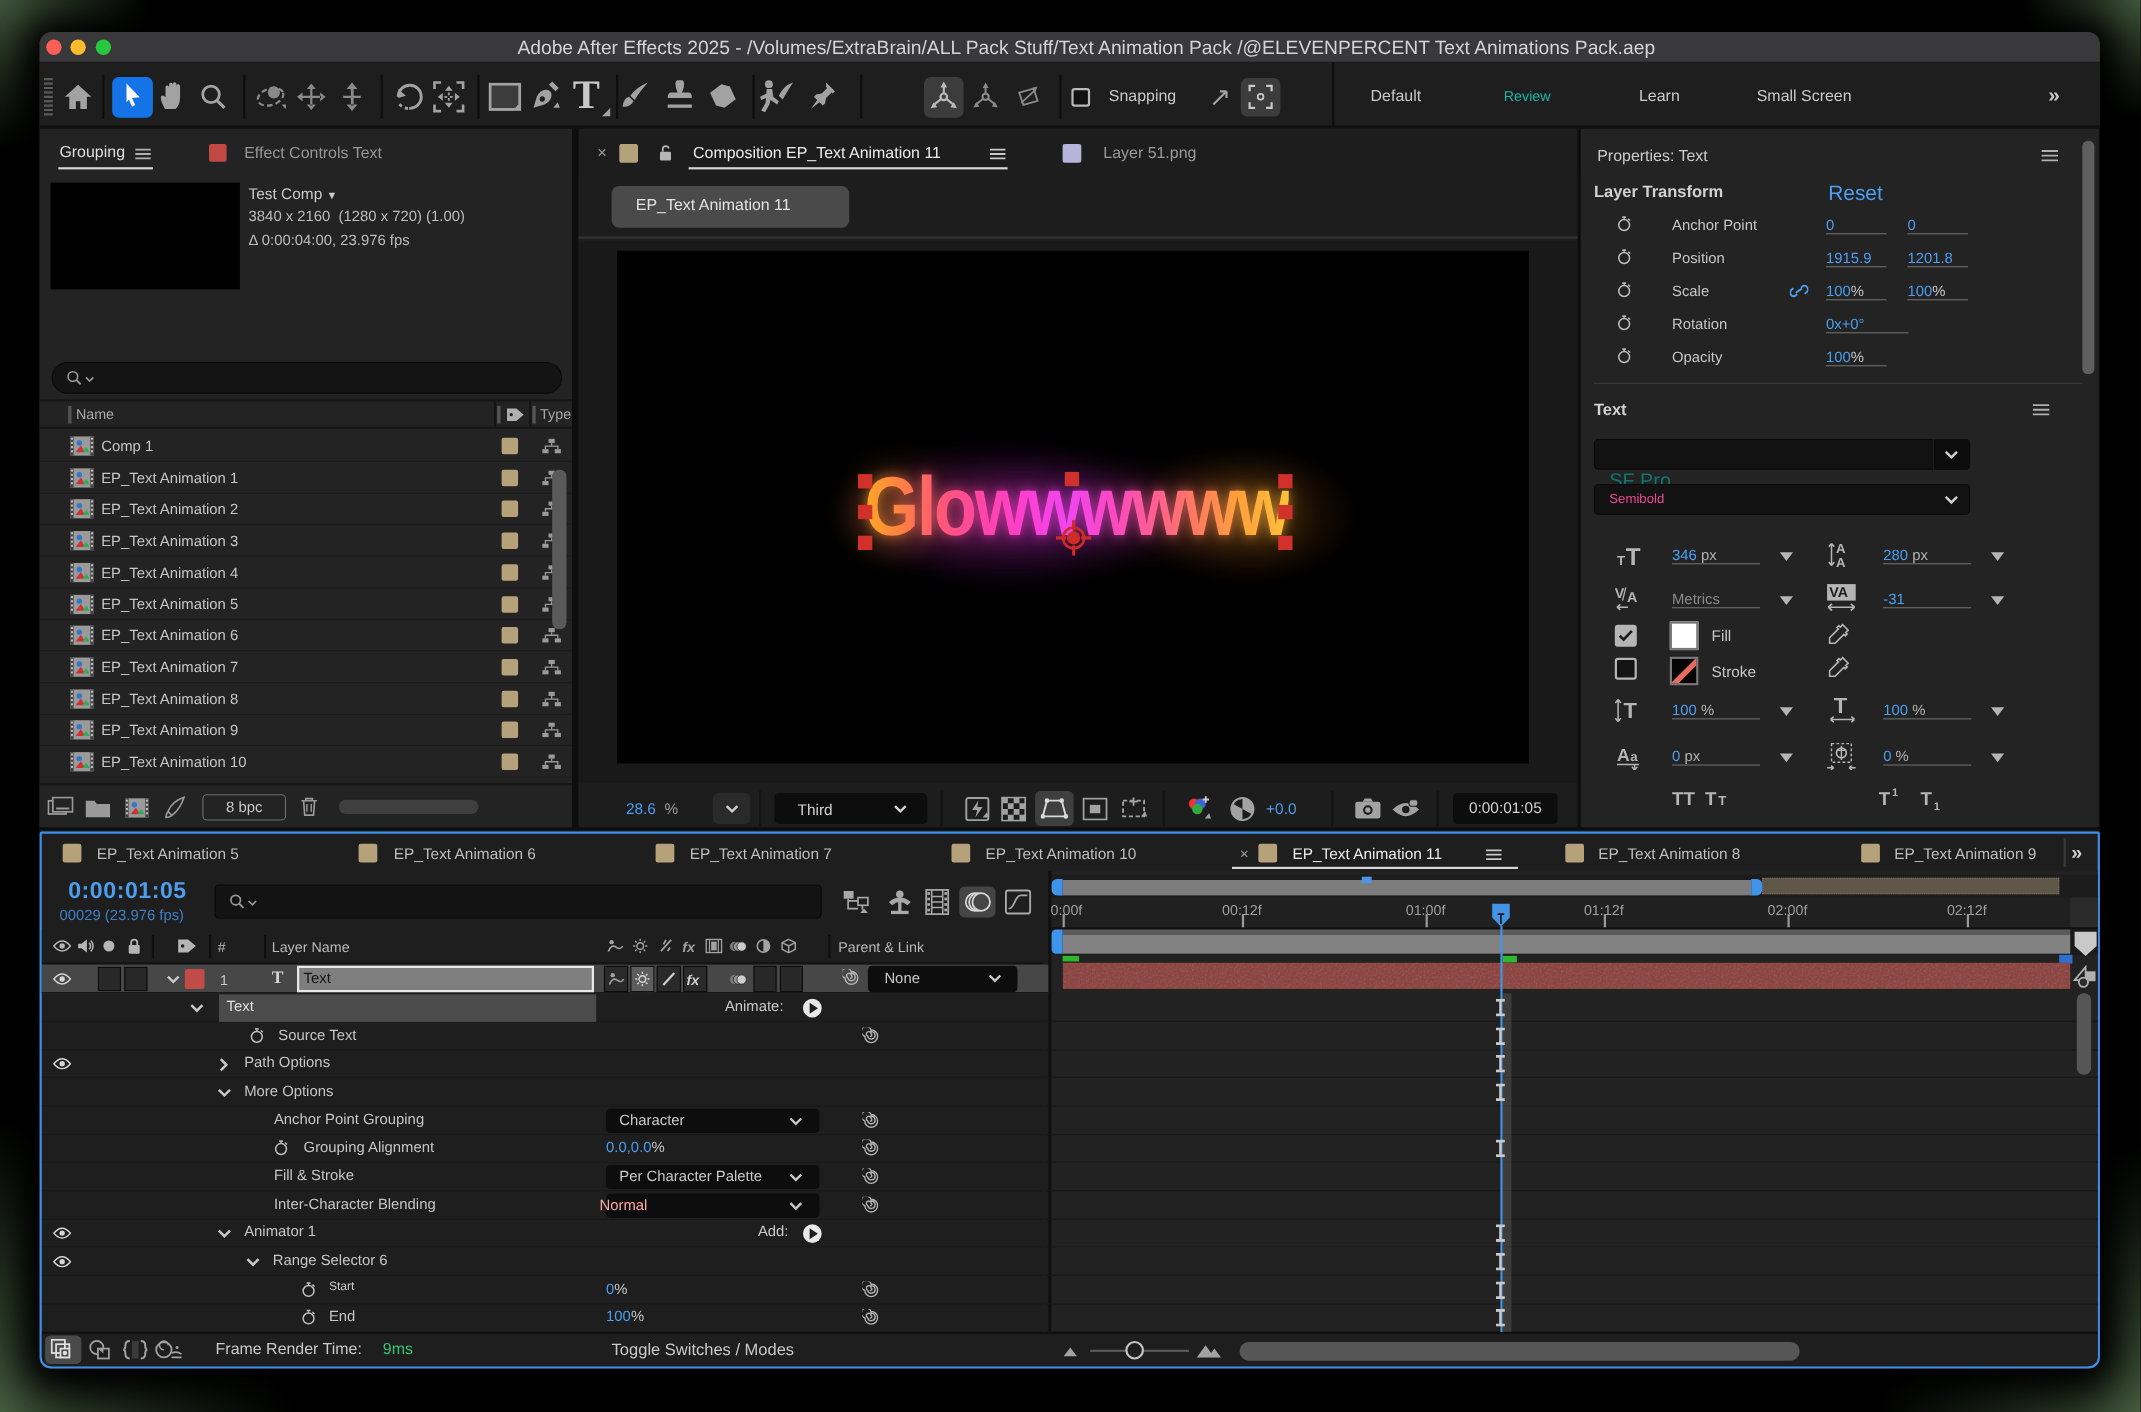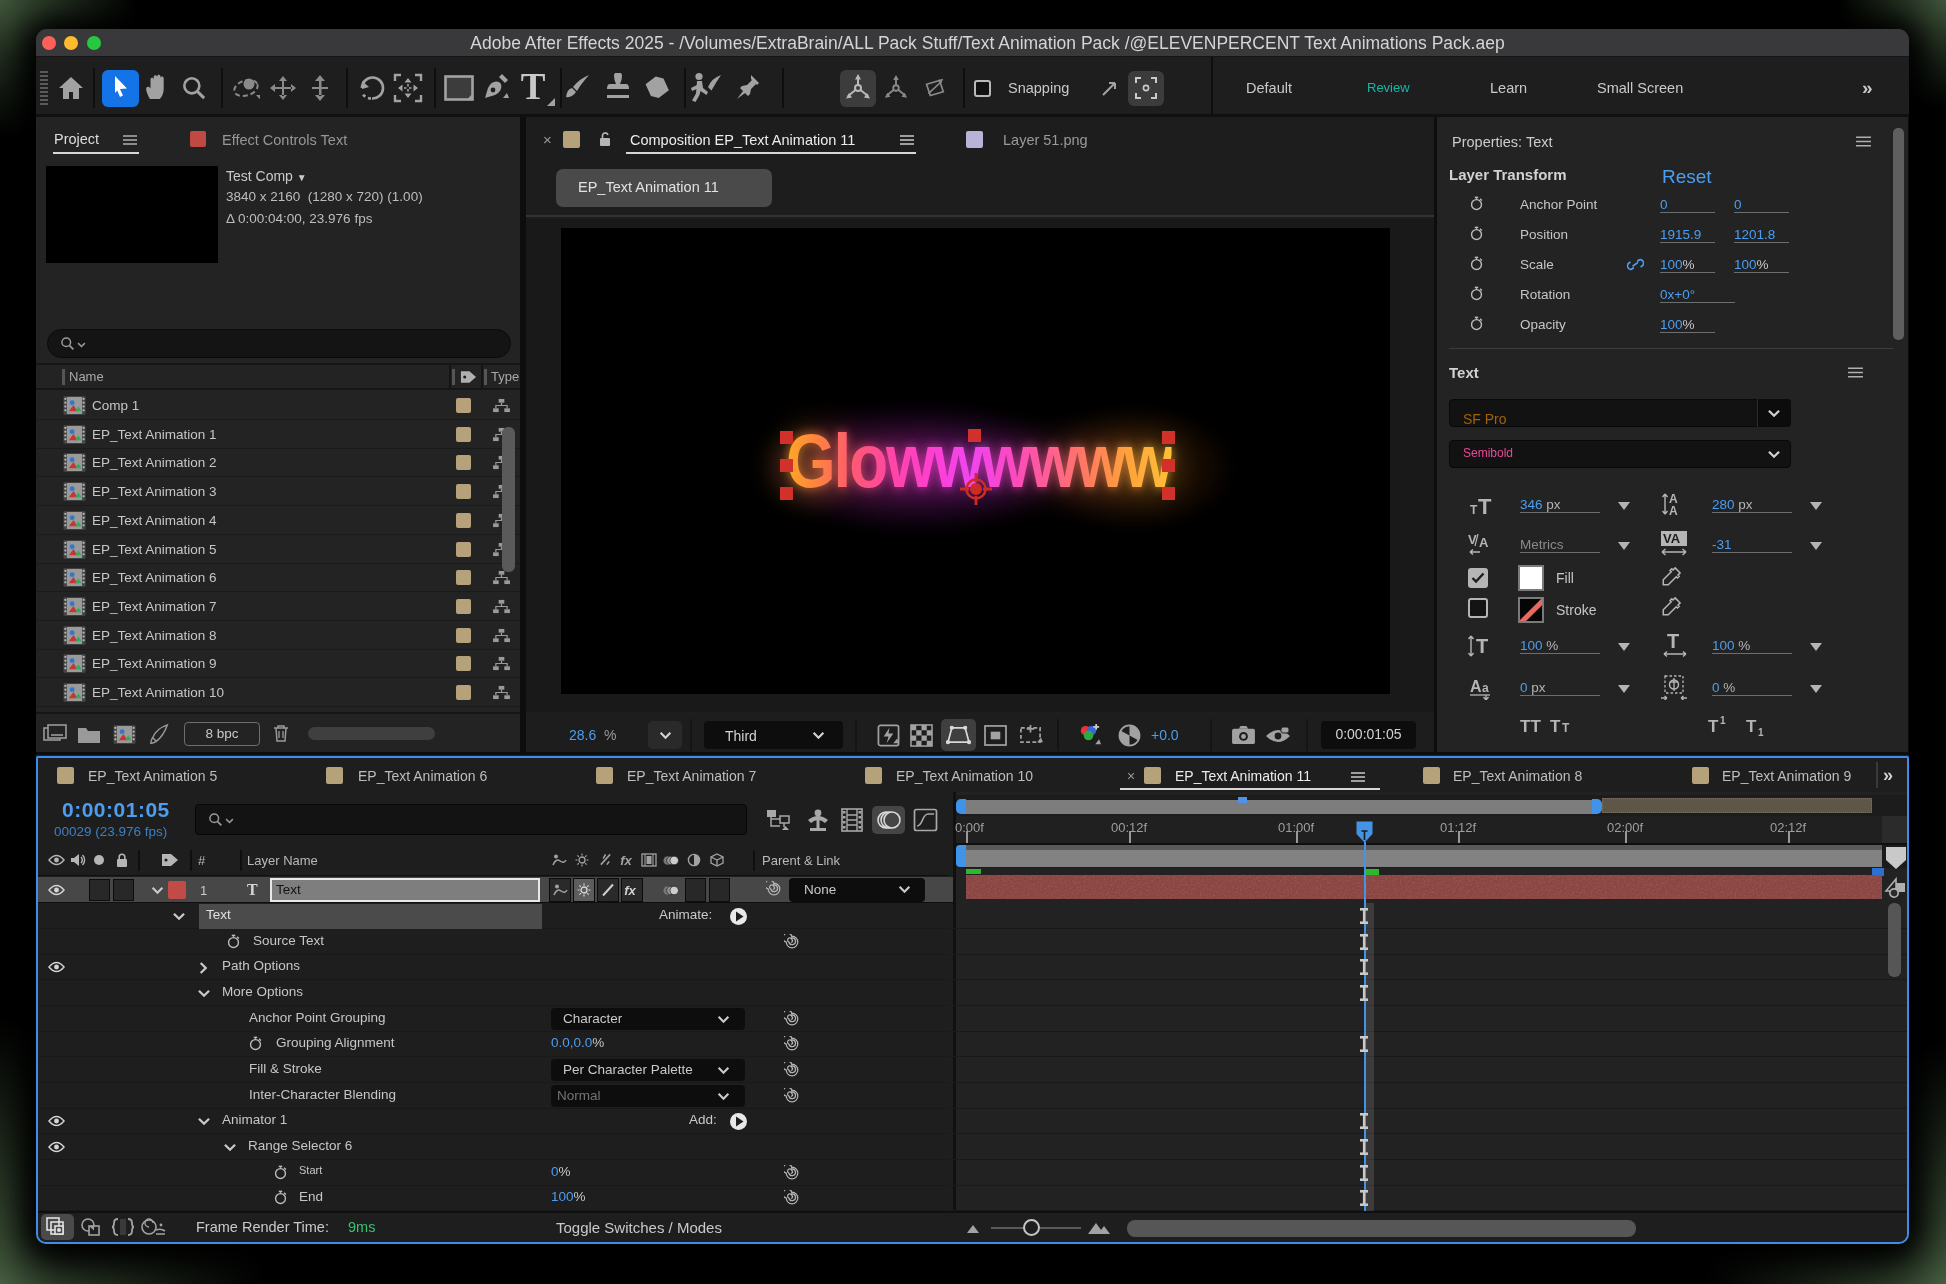--- a/index.html
+++ b/index.html
@@ -277,21 +277,21 @@
 <div class="a" style="left:36px;top:117px;width:1873px;height:638px;background:#0d0d0d"></div>
 
 <div class="a" style="left:36px;top:117px;width:484px;height:635px;background:#232323"></div>
 
 <div class="a" style="left:526px;top:117px;width:908px;height:635px;background:#1d1d1d"></div>
 
 <div class="a" style="left:1437px;top:117px;width:471px;height:635px;background:#232323"></div>
 
 <div id="leftpanel">
 
-<div class="a txt" style="left:54px;top:131px;font-size:14.5px;color:#dedede">Project</div>
+<div class="a txt" style="left:54px;top:131px;font-size:14.5px;color:#dedede">Grouping</div>
 <svg class="a" width="16" height="12" viewBox="0 0 16 12" style="left:122px;top:134px;color:#b0b0b0">
       <use href="#ham"></use>
     </svg>
 <div class="a" style="left:53px;top:152px;width:86px;height:2px;background:#d6d6d6"></div>
 <div class="a" style="left:190px;top:131px;width:16px;height:16px;background:#c04a43;border-radius:2px"></div>
 <div class="a txt" style="left:222px;top:132px;font-size:14.5px;color:#969696">Effect Controls Text</div>
 
 <div class="a" style="left:46px;top:166px;width:172px;height:97px;background:#000"></div>
 
 <div class="a txt" style="left:226px;top:168px;font-size:14px;color:#cacaca">Test Comp <span style="font-size:10px">▼</span></div>
@@ -599,21 +599,21 @@
 <div class="pr" style="left:1520px;top:317px">Opacity</div>
 <div class="pr" style="left:1660px;top:317px"><span class="hot" style="width:55px"><span class="blue">100</span><span style="color:#c6c6c6">%</span></span></div>
 <div class="a" style="left:1449px;top:348px;width:444px;height:1px;background:#3c3c3c"></div>
 <div class="a txt" style="left:1449px;top:364px;font-size:15px;font-weight:bold;color:#d2d2d2">Text</div>
 <svg class="a" width="17" height="13" viewBox="0 0 16 12" style="left:1847px;top:366px;color:#b0b0b0">
       <use href="#ham"></use>
     </svg>
 
 <div class="a" style="left:1449px;top:399px;width:342px;height:28px;background:#121212;border-radius:4px;border:1px solid #090909"></div>
 <div class="a" style="left:1757px;top:399px;width:34px;height:28px;background:#0c0c0c;border-radius:0 4px 4px 0;border-left:1px solid #2a2a2a"></div>
-<div class="a txt" style="left:1463px;top:411px;font-size:14px;color:#a16207">SF Pro</div>
+<div class="a txt" style="left:1463px;top:427px;font-size:18px;color:#0f766e">SF Pro</div>
 <svg class="a" width="14" height="9" viewBox="0 0 12 8" style="left:1767px;top:409px;color:#d0d0d0">
       <use href="#chevD"></use>
     </svg>
 <div class="a" style="left:1449px;top:440px;width:342px;height:28px;background:#121212;border-radius:4px;border:1px solid #090909"></div>
 <div class="a txt" style="left:1463px;top:446px;font-size:12px;color:#ec4899">Semibold</div>
 <svg class="a" width="14" height="9" viewBox="0 0 12 8" style="left:1767px;top:450px;color:#d0d0d0">
       <use href="#chevD"></use>
     </svg>
 <div id="textprops">
 
@@ -988,21 +988,21 @@
 <div class="a ddl" style="left:551px;top:1059px;width:194px;height:22px"></div>
     <div class="a txt" style="left:563px;top:1062px;font-size:13.5px;color:#c9c9c9;width:152px;overflow:hidden">Per Character Palette</div>
     <svg class="a" width="13" height="9" viewBox="0 0 12 8" style="left:717px;top:1066px;color:#c9c9c9">
       <use href="#chevD"></use>
     </svg>
 <svg class="a" width="16" height="16" viewBox="0 0 16 16" style="left:784px;top:1062px;color:#b5b5b5">
       <use href="#spiral"></use>
     </svg>
 <div class="a txt" style="left:249px;top:1087px;font-size:13.5px;color:#c6c6c6">Inter-Character Blending</div>
 <div class="a ddl" style="left:551px;top:1085px;width:194px;height:22px"></div>
-    <div class="a txt" style="left:557px;top:1088px;font-size:13.5px;color:#737373;width:152px;overflow:hidden">Normal</div>
+    <div class="a txt" style="left:545px;top:1088px;font-size:13.5px;color:#fca5a5;width:152px;overflow:hidden">Normal</div>
     <svg class="a" width="13" height="9" viewBox="0 0 12 8" style="left:717px;top:1092px;color:#c9c9c9">
       <use href="#chevD"></use>
     </svg>
 <svg class="a" width="16" height="16" viewBox="0 0 16 16" style="left:784px;top:1088px;color:#b5b5b5">
       <use href="#spiral"></use>
     </svg>
 <svg class="a" width="17" height="12" viewBox="0 0 18 12" style="left:48px;top:1115px;color:#d5d5d5">
       <use href="#eye"></use>
     </svg>
 <svg class="a" width="14" height="9" viewBox="0 0 12 8" style="left:197px;top:1117px;color:#c9c9c9">

